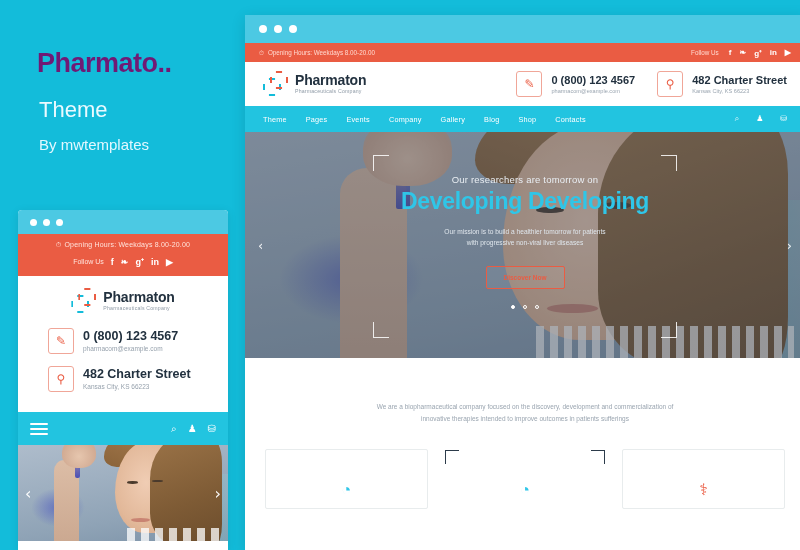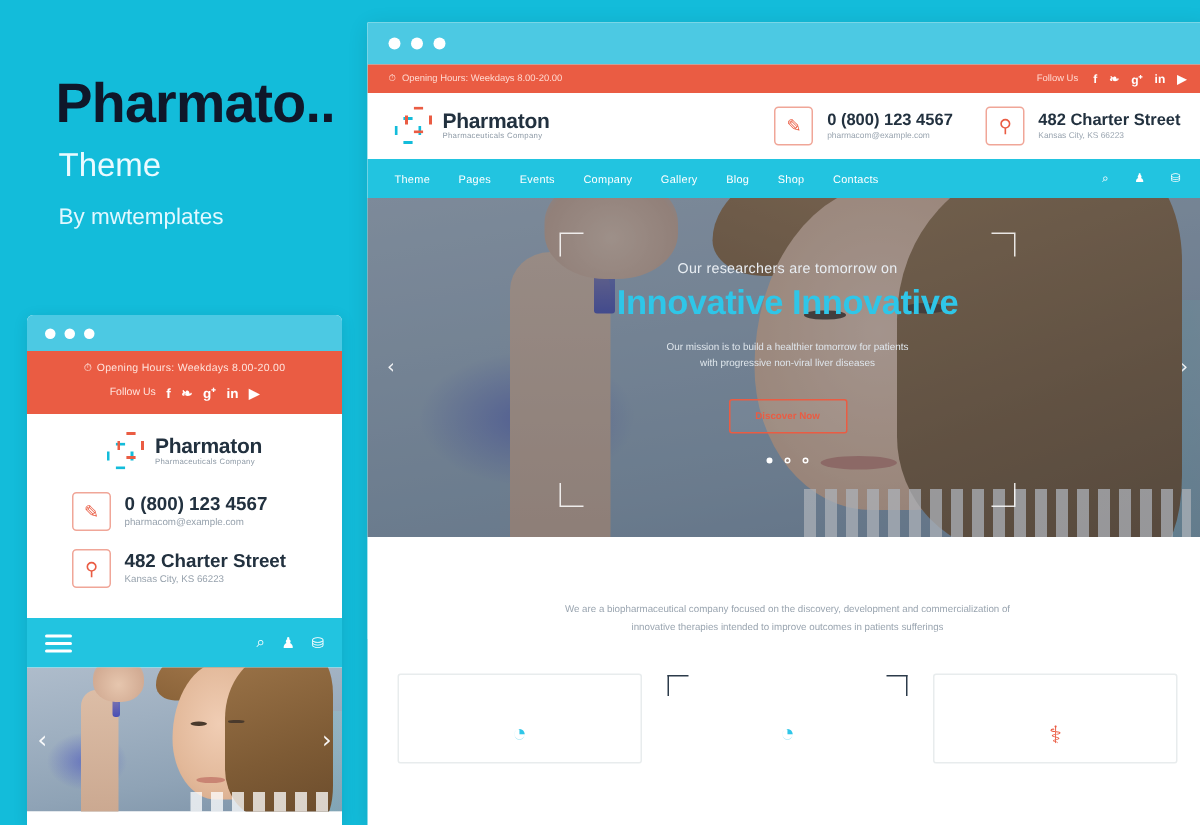--- a/index.html
+++ b/index.html
@@ -8,21 +8,21 @@
     overflow: hidden;
     font-family: "Liberation Sans", sans-serif;
     background: #13bcda;
   }
   .stage { position: relative; width: 800px; height: 550px; background: #13bcda; }
 
   
   .promo { position: absolute; left: 0; top: 0; width: 245px; height: 550px; }
   .promo-title {
     position: absolute; left: 37px; top: 48px;
-    font-size: 37px; font-weight: bold; color: #0f172a;
+    font-size: 27px; font-weight: bold; color: #701a75;
     letter-spacing: -0.5px; white-space: nowrap;
   }
   .promo-sub {
     position: absolute; left: 39px; top: 97px;
     font-size: 22px; font-weight: 300; color: #eafaff;
   }
   .promo-by {
     position: absolute; left: 39px; top: 136px;
     font-size: 15px; color: #e2f8ff; font-weight: 400;
   }
@@ -364,21 +364,21 @@
           <div class="ph-rack"></div>
       </div>
       <div class="hero-veil"></div>
       <span class="corner tl"></span>
       <span class="corner tr"></span>
       <span class="corner bl"></span>
       <span class="corner br"></span>
       <div class="hero-inner">
         <div class="hero-eyebrow">Our researchers are tomorrow on</div>
         <div class="hero-title">
-          <span style="display:block">Innovative Innovative</span>
+          <span style="display:block">Developing Developing</span>
         </div>
         <div class="hero-desc">
           <span style="display:block">Our mission is to build a healthier tomorrow for patients</span>
           <span style="display:block">with progressive non-viral liver diseases</span>
         </div>
         <div class="hero-btn">Discover Now</div>
         <div class="hero-dots">
           <i class="on"></i>
           <i></i>
           <i></i>

